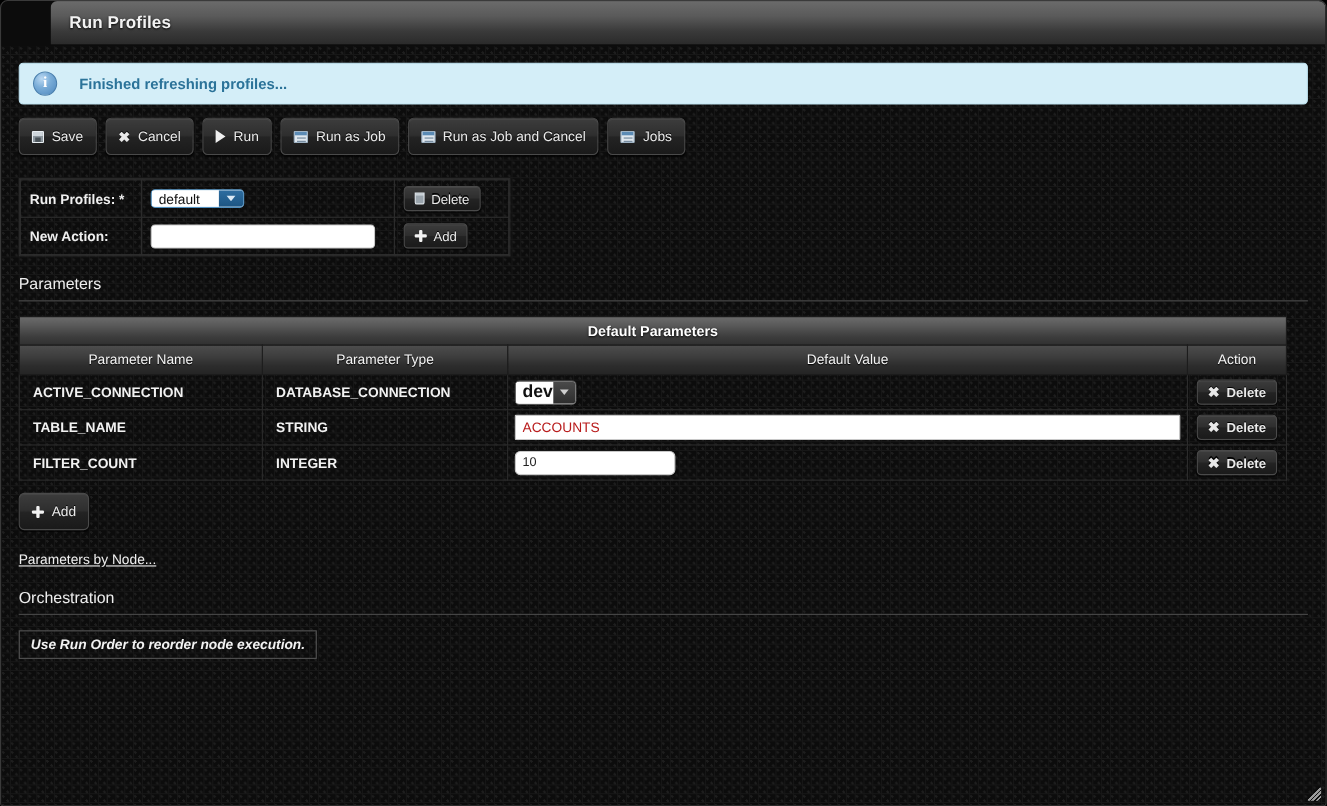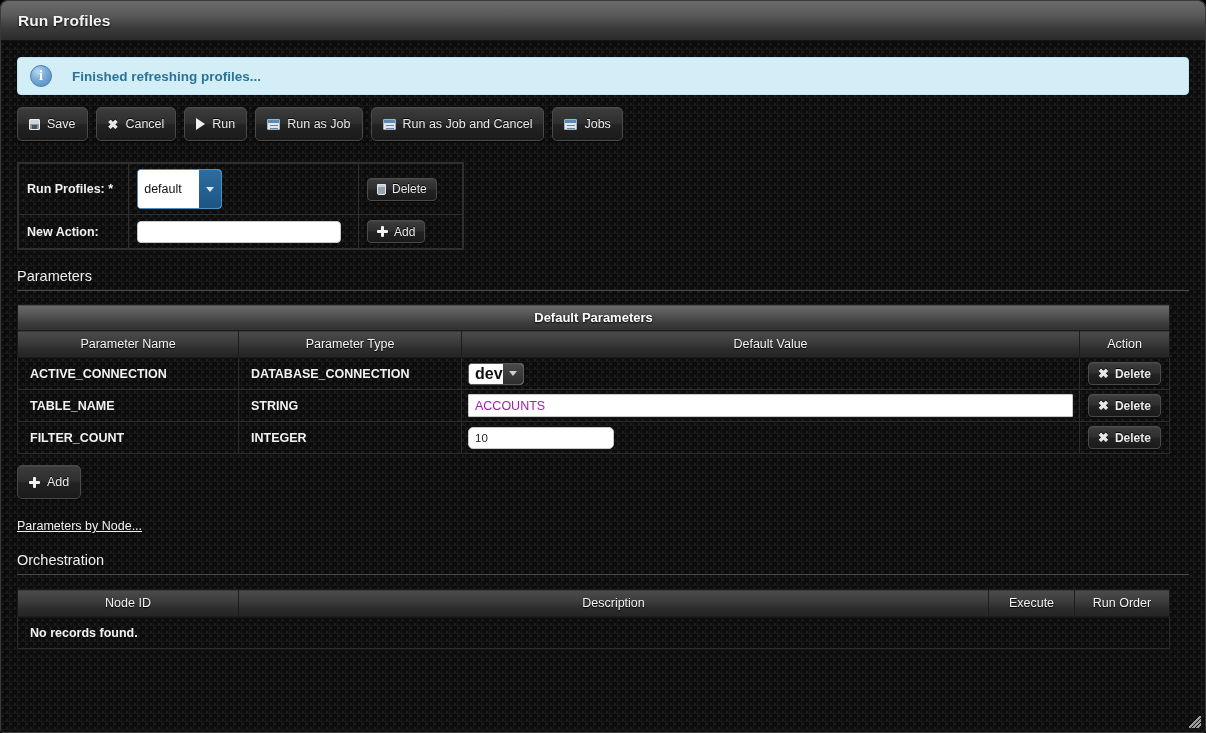--- a/index.html
+++ b/index.html
@@ -34,20 +34,21 @@
     background: #0c0c0c;
   }
 
   #titlebar {
     height: 40px;
     background: linear-gradient(to bottom, #6b6b6b 0%, #5a5a5a 35%, #3a3a3a 70%, #2b2b2b 100%);
     border-bottom: 1px solid #151515;
     border-radius: 6px 6px 0 0;
     display: flex; align-items: center;
     padding-left: 17px;
+    margin-left: 45px;
   }
   #titlebar .title {
     color: #f2f2f2;
     font-size: 15.5px;
     font-weight: bold;
     text-shadow: 0 1px 2px #000;
     letter-spacing: .1px;
   }
 
   #body {
@@ -168,21 +169,21 @@
   .pf-label {
     color: #f0f0f0; font-size: 12.5px; font-weight: bold;
     white-space: nowrap; width: 106px;
   }
   .pf-field { width: 218px; }
   .pf-act { width: 100px; }
 
   
   .sel {
     display: inline-flex; align-items: stretch;
-    height: 40px;
+    height: 17px;
     border-radius: 4px;
     border: 1px solid #4f8fbf;
     overflow: hidden;
     background:#fff;
     width: 85px;
     cursor: pointer;
   }
   .sel .sv {
     flex: 1; background:#fff; color:#111; font-size:12.5px;
     display:flex; align-items:center; padding-left:6px;
@@ -256,21 +257,21 @@
   .dt tbody td.val { padding: 0 6px; }
   .dt tbody td.act { text-align: center; padding: 0; }
   .btn-sm {
     height: 23px; padding: 0 9px; font-size: 12px; gap: 6px;
     border-radius: 4px;
   }
   .wide-txt {
     width: 100%;
     height: 23px;
     border: 1px solid #c8c8c8;
-    background: #fff; color:#a21caf;
+    background: #fff; color:#b91c1c;
     font-size: 12.5px; padding: 0 6px;
     border-radius: 1px;
     font-family: "Liberation Sans", sans-serif;
   }
   .num-txt {
     width: 146px; height: 22px;
     border: 1px solid #c8c8c8; border-radius: 5px;
     background:#fff; color:#222; font-size:11.5px; padding:0 6px;
     font-family: "Liberation Sans", sans-serif;
   }
@@ -469,44 +470,22 @@
         <span class="ico ico-plus"></span>
         <span>Add</span>
       </div>
     </div>
 
     <span class="link">Parameters by Node...</span>
 
     
     <div class="sec">Orchestration</div>
 
-
-    <table class="dt" style="margin-top:14px">
-      <colgroup>
-        <col style="width:221px">
-          <col style="width:750px">
-          <col style="width:86px">
-          <col style="width:95px">
-      </colgroup>
-      <thead class="cols">
-        <tr>
-          <th>Node ID</th>
-          <th>Description</th>
-          <th>Execute</th>
-          <th>Run Order</th>
-        </tr>
-      </thead>
-      <tbody>
-        <tr>
-          <td colspan="4" style="padding:0">
-            <span class="norec">No records found.</span>
-          </td>
-        </tr>
-      </tbody>
-    </table>
+    <span class="hint">Use Run Order to reorder node execution.</span>
+
 
   </div>
 
   <div class="grip"></div>
 </div>
 
 <svg class="cursor" width="18" height="26" viewBox="0 0 18 26">
   <polygon points="1,0 1,19 5.6,14.6 8.6,21.4 11.6,20.1 8.7,13.4 14.4,13.4" fill="#ffffff" stroke="#000000" stroke-width="1"></polygon>
 </svg>
 

